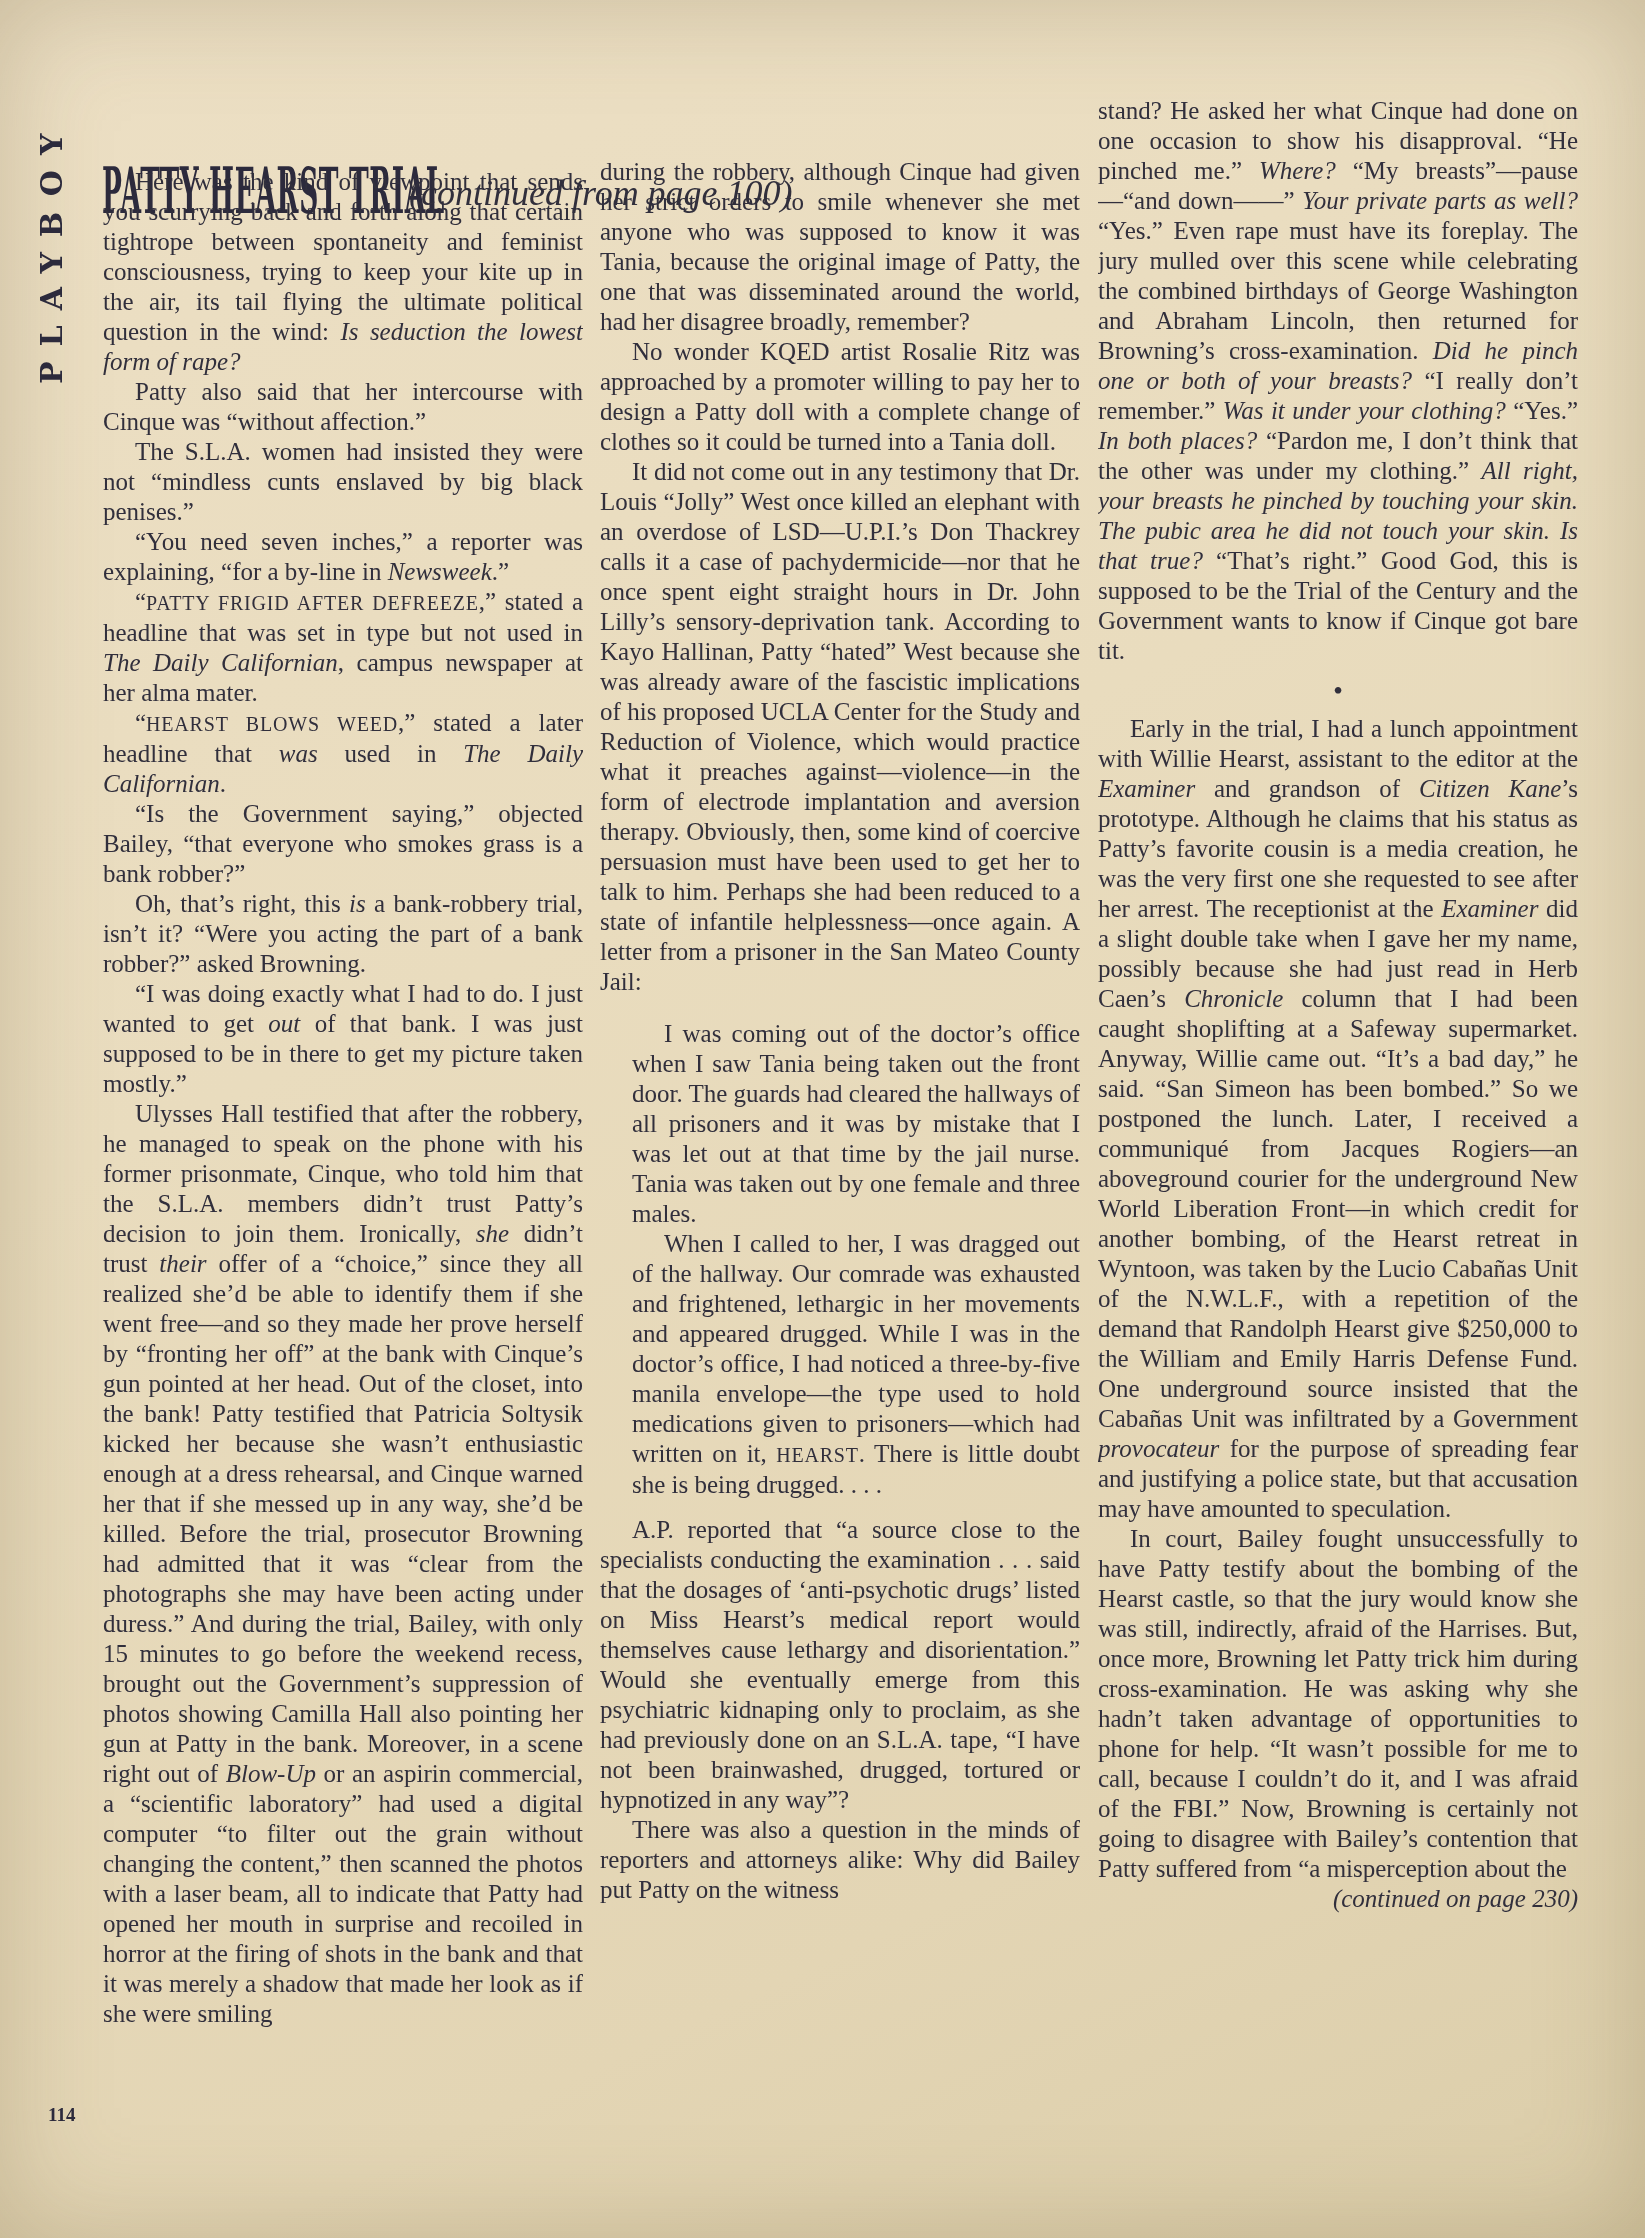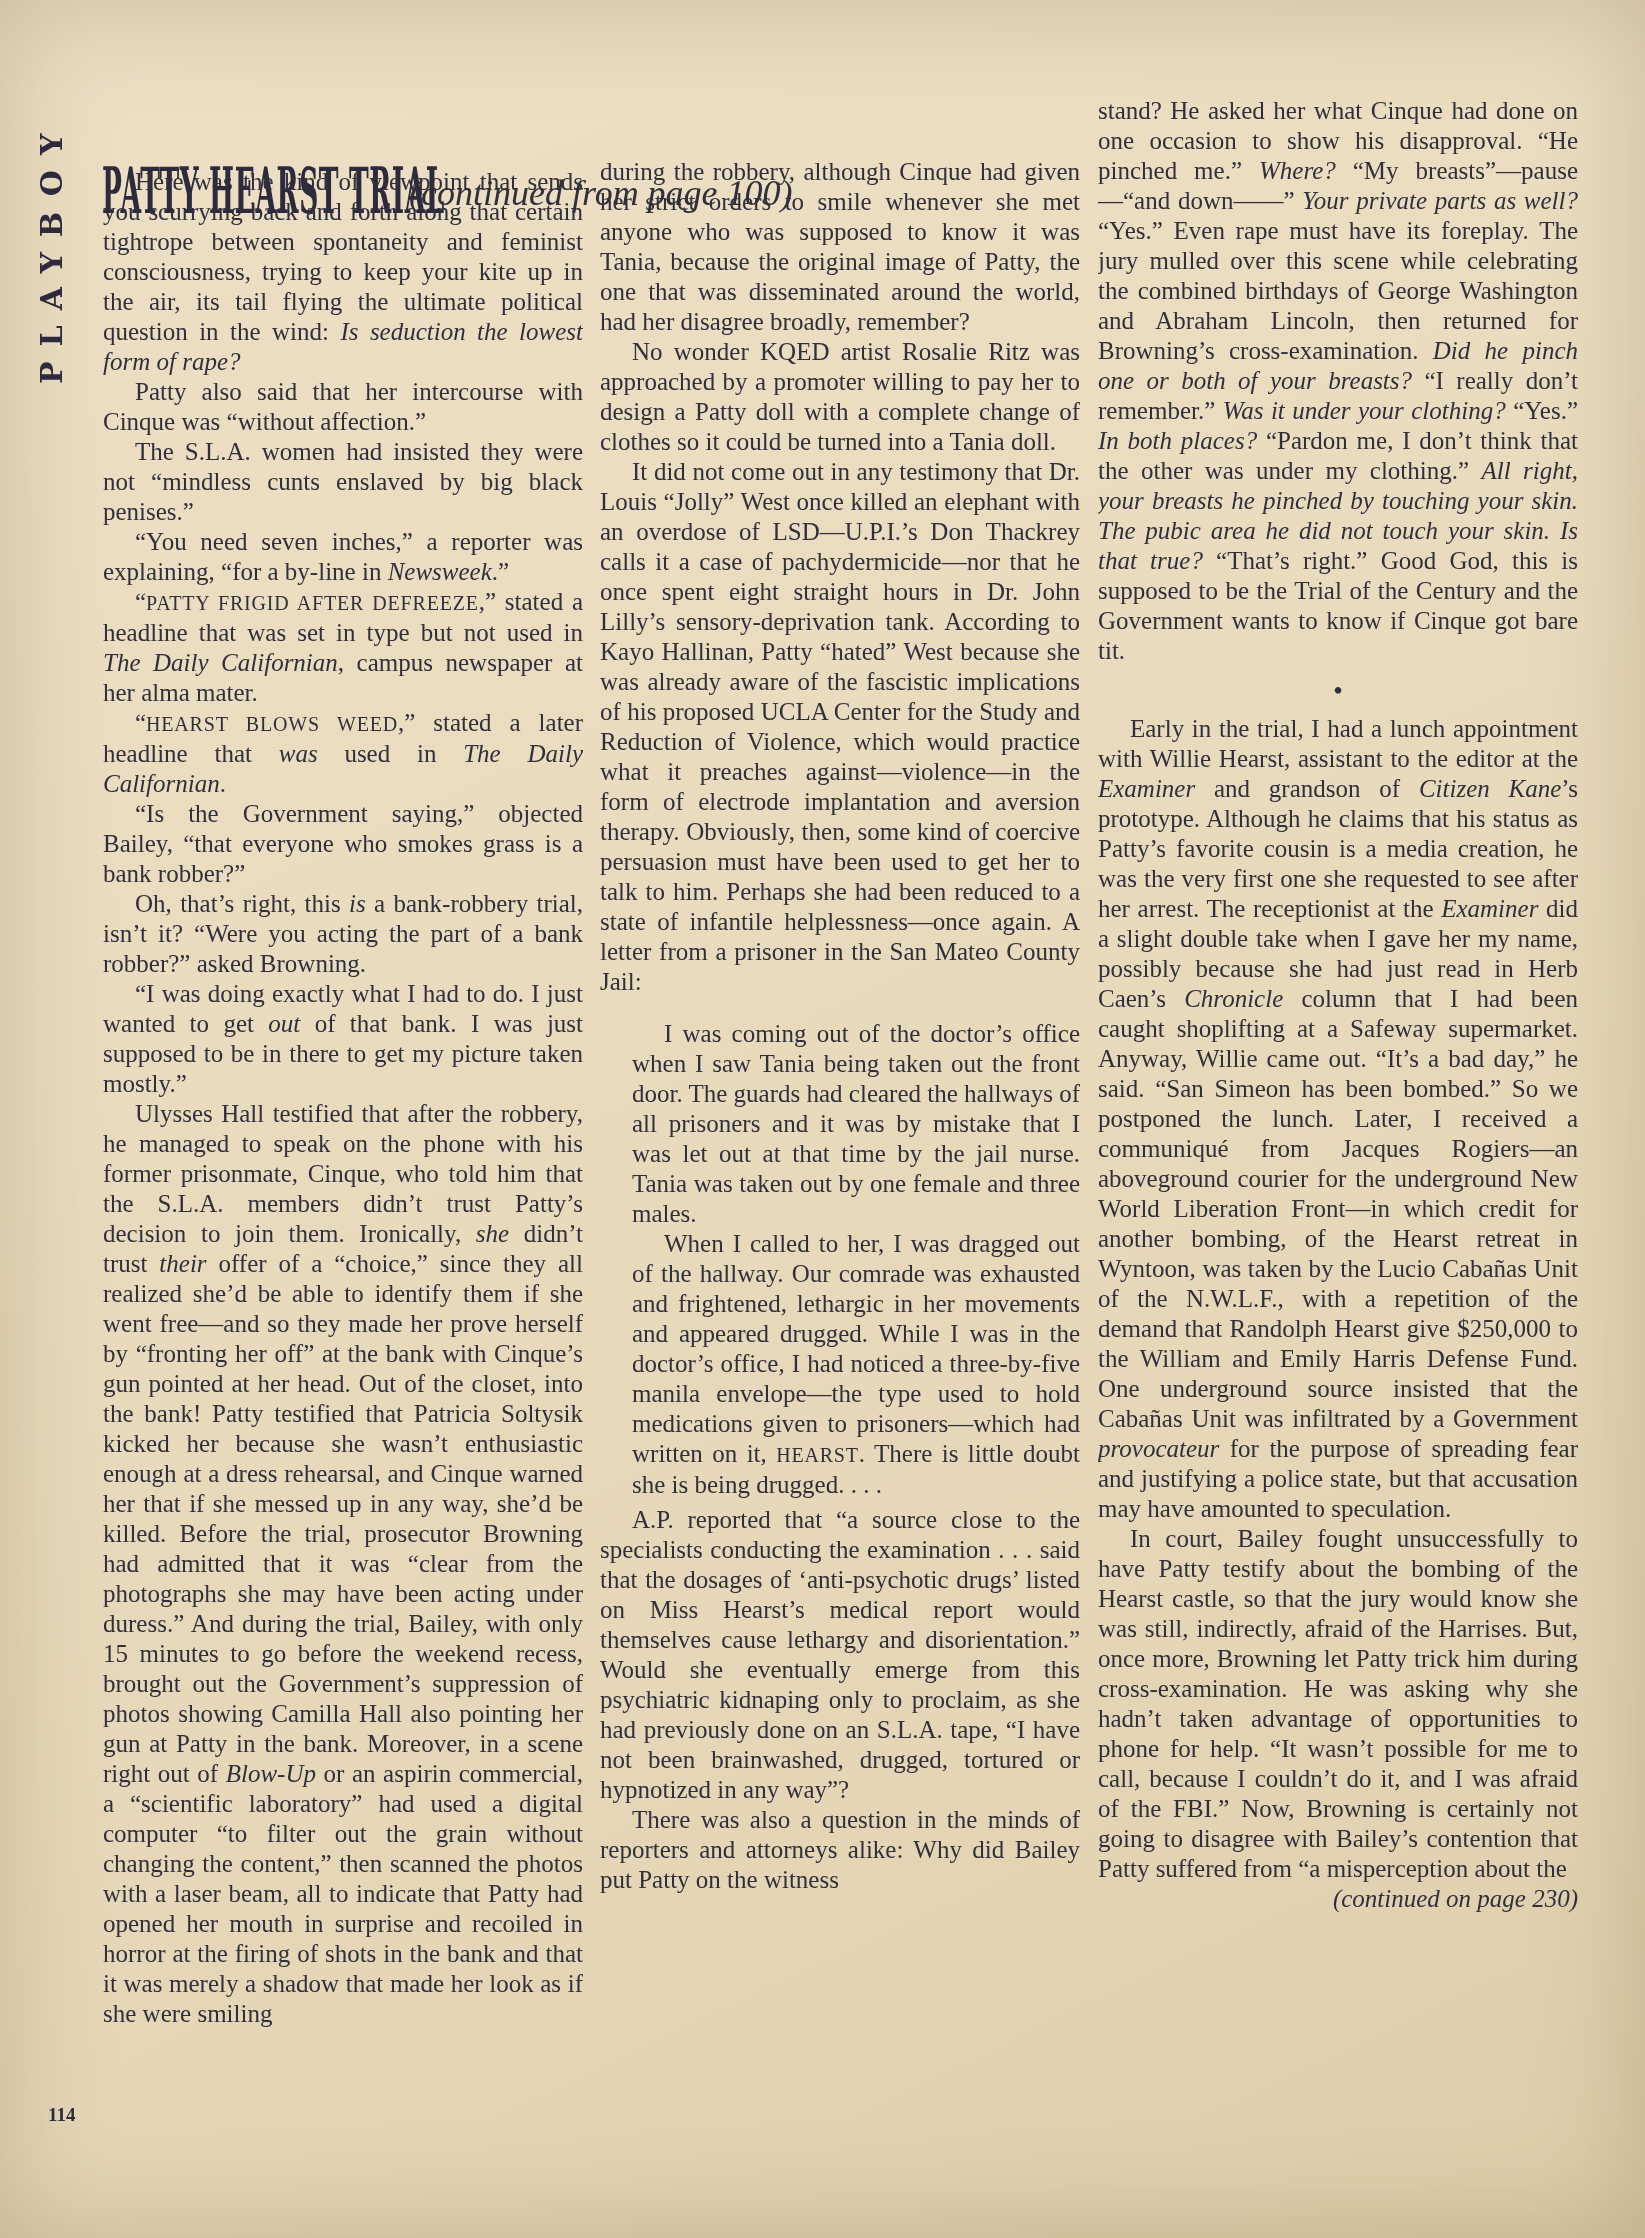--- a/index.html
+++ b/index.html
@@ -43,21 +43,21 @@
     overflow:hidden;
   }
   #col1{left:103px;top:167px;height:1986px;}
   #col2{left:600px;top:157px;height:2000px;}
   #col3{left:1098px;top:96px;height:2049px;}
   .col p{margin:0;}
   p.p-indent{text-indent:32px;}
   p.p-flush{text-indent:0;}
   p.p-quote{margin-left:32px;text-indent:32px;}
   p.gap-top{margin-top:22px;}
-  p.gap-bottom{margin-bottom:5px;}
+  p.gap-bottom{margin-bottom:15px;}
   p.p-sep{text-align:center;text-indent:0;font-size:27.5px;line-height:30px;margin:9.6px 0 8.3px;}
   p.p-cont{text-align:right;text-indent:0;font-style:italic;}
   .sc{font-size:.8em;letter-spacing:0.8px;}
   em{font-style:italic;}
   .page-number{
     position:absolute;left:48px;top:2104px;
     font-size:19px;font-weight:700;color:#2c2a3c;
     font-family:"Liberation Serif",serif;
     text-align:right;
   }

